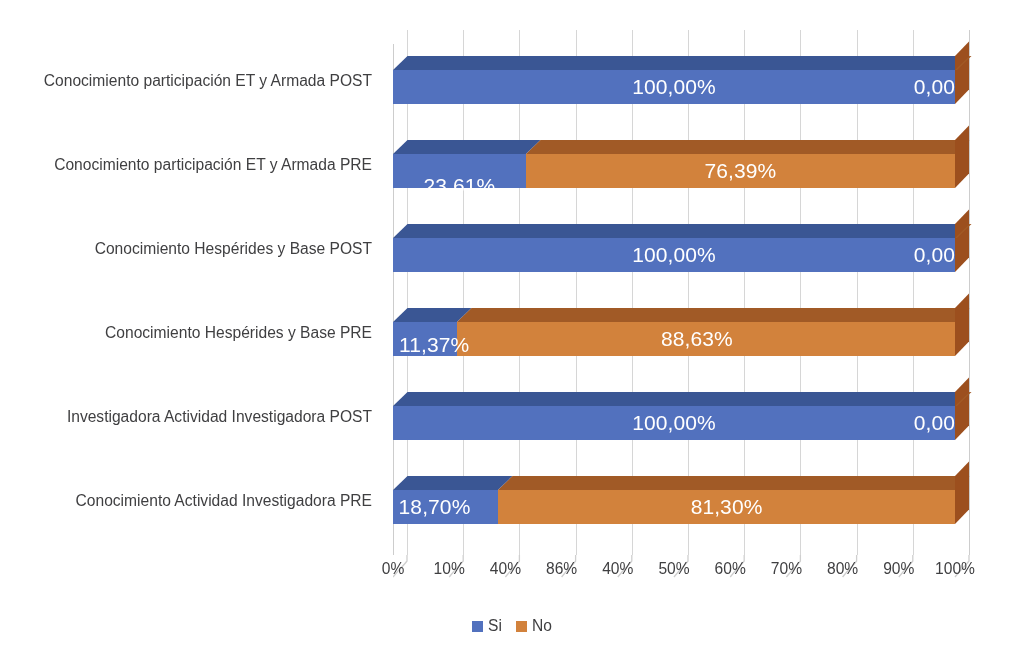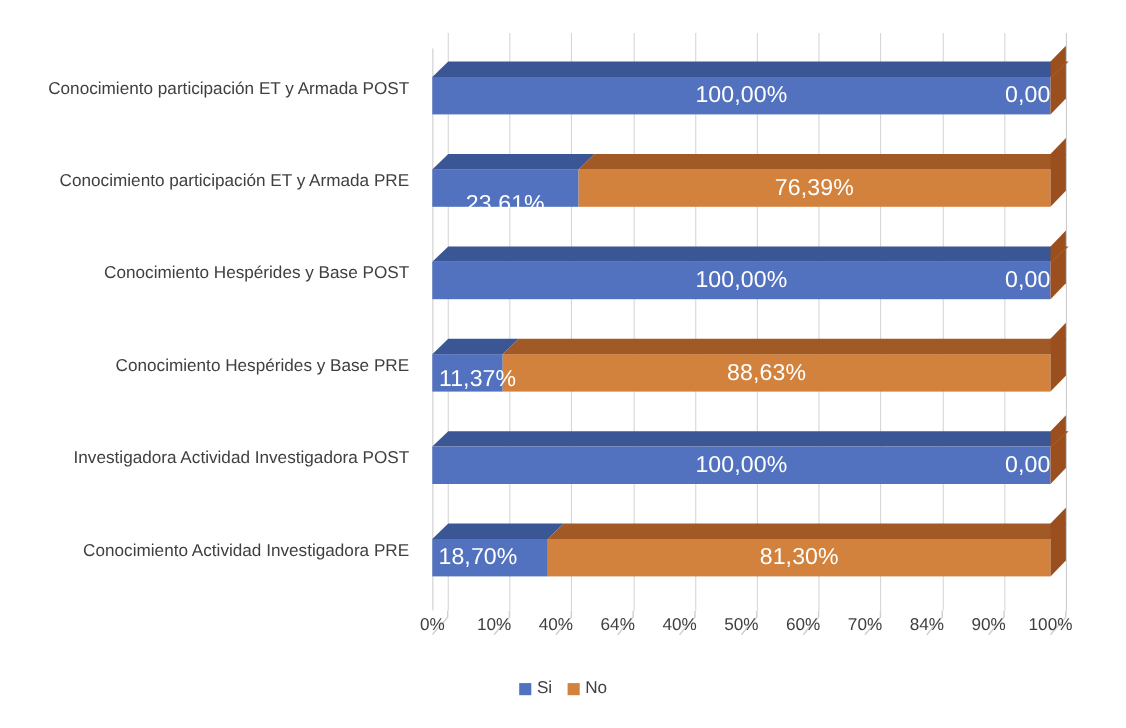--- a/index.html
+++ b/index.html
@@ -316,26 +316,26 @@
       <path d="M 407.4 0 L 407.4 6 Q 404.4 10 398.4 16 L 393.4 22" stroke="#cfcfcf" stroke-width="1.3" fill="none"></path>
       <path d="M 463.6 0 L 463.6 6 Q 460.6 10 454.6 16 L 449.6 22" stroke="#cfcfcf" stroke-width="1.3" fill="none"></path>
       <path d="M 519.8 0 L 519.8 6 Q 516.8 10 510.79999999999995 16 L 505.79999999999995 22" stroke="#cfcfcf" stroke-width="1.3" fill="none"></path>
       <path d="M 576 0 L 576 6 Q 573 10 567 16 L 562 22" stroke="#cfcfcf" stroke-width="1.3" fill="none"></path>
     </svg>
 
   <div id="x-axis">
       <div class="x-tick" style="left: 0px;">0%</div>
       <div class="x-tick" style="left: 56.2px;">10%</div>
       <div class="x-tick" style="left: 112.4px;">40%</div>
-      <div class="x-tick" style="left: 168.6px;">64%</div>
+      <div class="x-tick" style="left: 168.6px;">86%</div>
       <div class="x-tick" style="left: 224.8px;">40%</div>
       <div class="x-tick" style="left: 281px;">50%</div>
       <div class="x-tick" style="left: 337.2px;">60%</div>
       <div class="x-tick" style="left: 393.4px;">70%</div>
-      <div class="x-tick" style="left: 449.6px;">84%</div>
+      <div class="x-tick" style="left: 449.6px;">80%</div>
       <div class="x-tick" style="left: 505.8px;">90%</div>
       <div class="x-tick" style="left: 562px;">100%</div>
     </div>
 
   <div id="legend">
       <div class="legend-item">
         <span class="legend-swatch" style="background: rgb(82, 113, 190);"></span>
         <span class="legend-text">Si</span>
       </div>
       <div class="legend-item">

